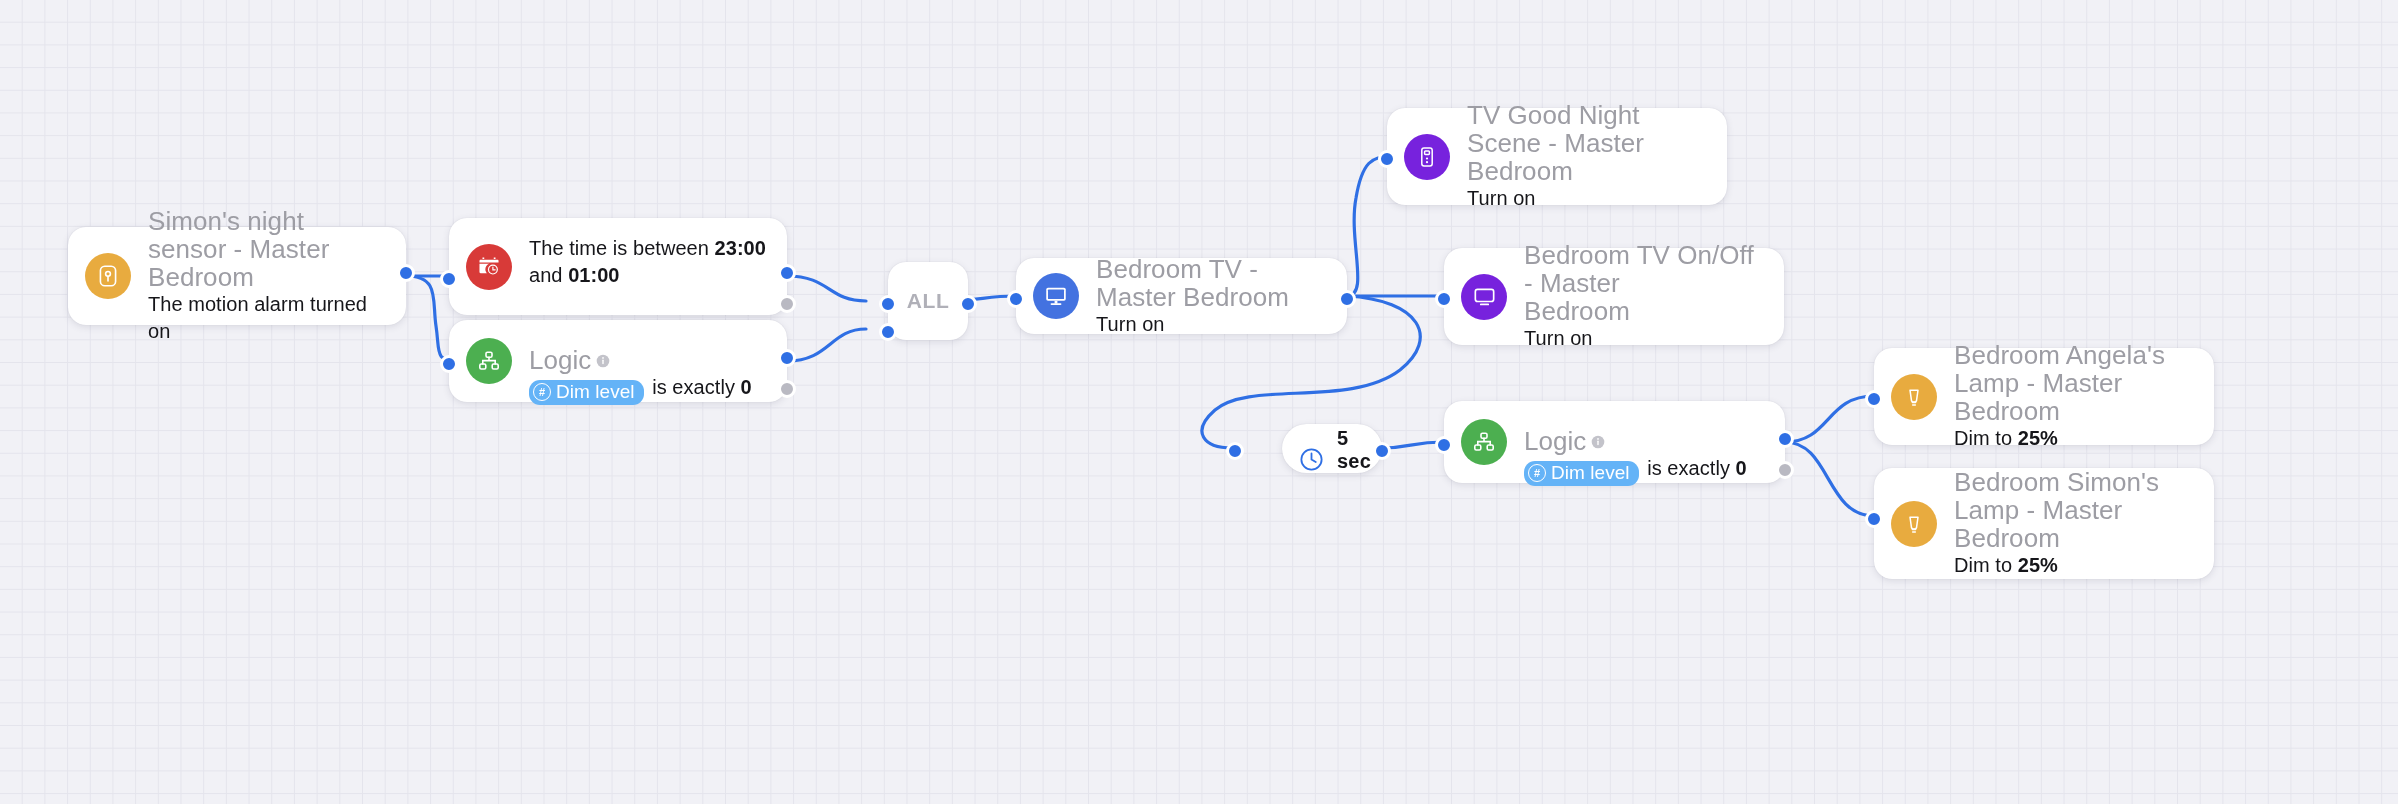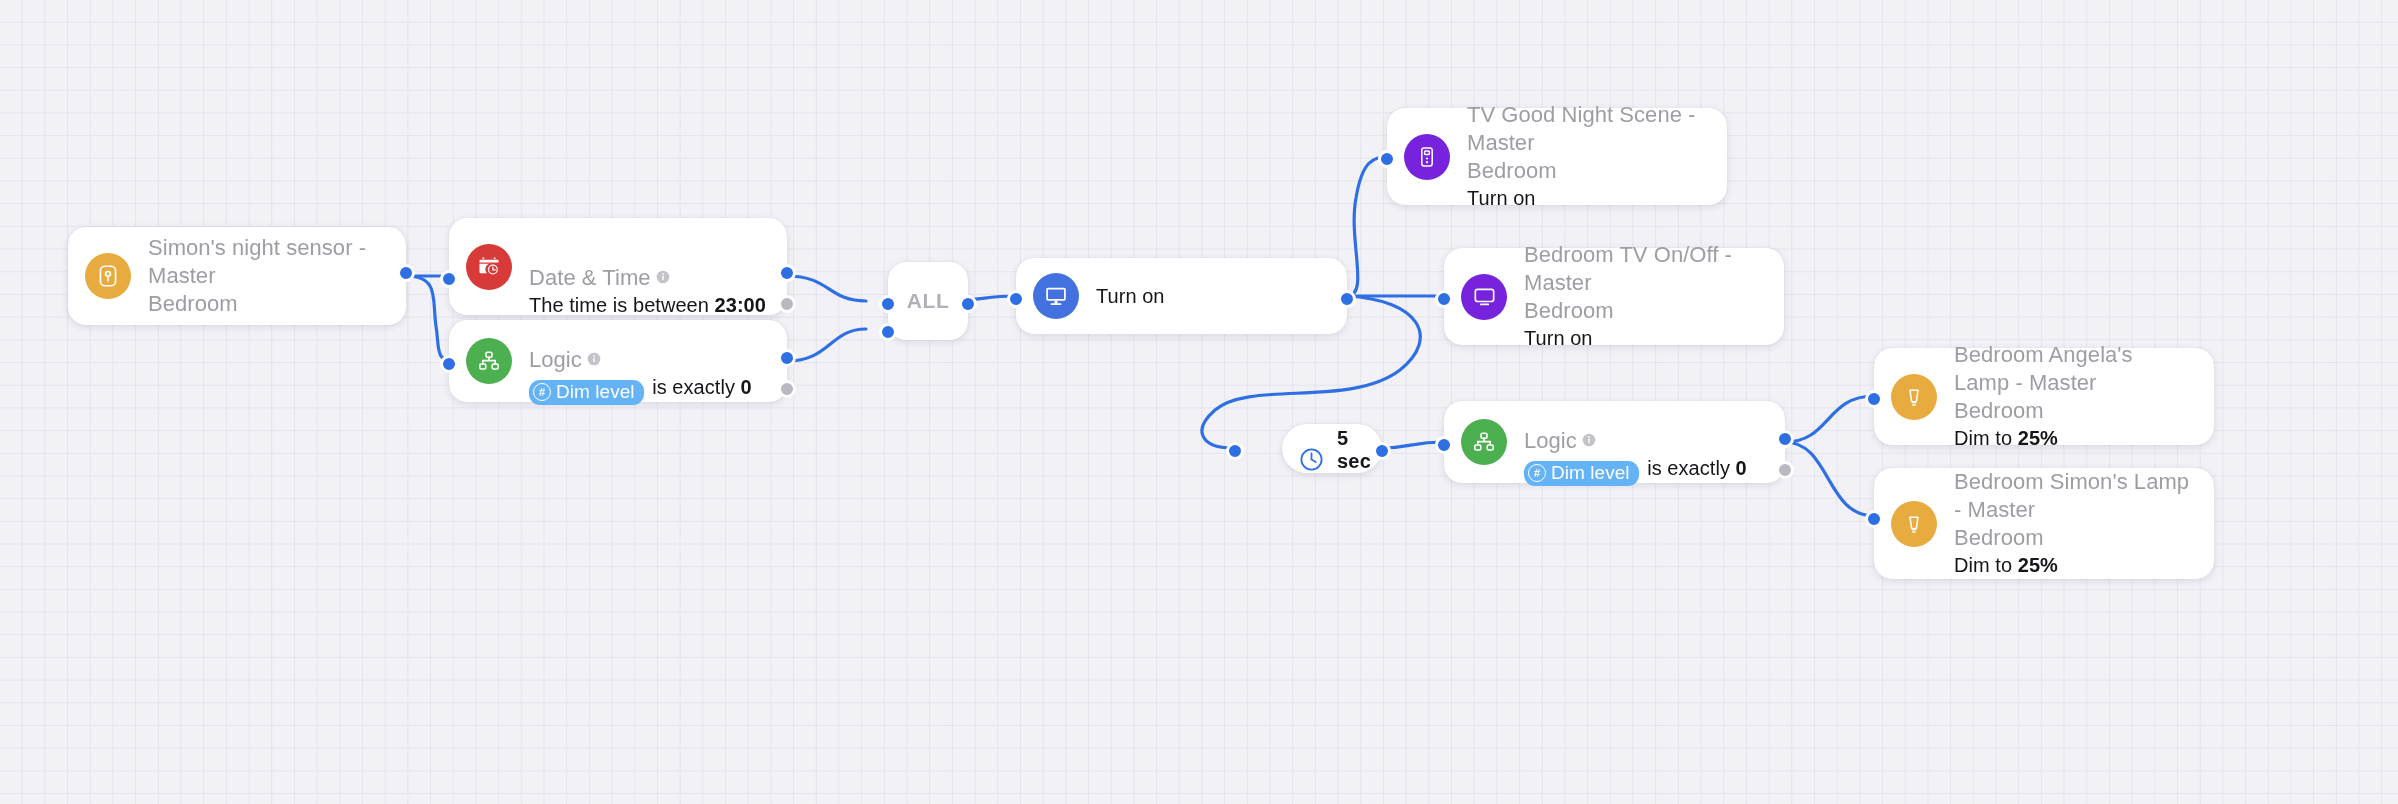--- a/index.html
+++ b/index.html
@@ -55,21 +55,21 @@
   .node-icon svg { display: block; }
 
   .node-body {
     padding: 0 20px 0 17px;
     display: flex;
     flex-direction: column;
     justify-content: center;
   }
 
   .node-title {
-    font-size: 22px;
+    font-size: 26px;
     line-height: 28px;
     color: #9d9da4;
     white-space: pre-line;
     letter-spacing: 0.05px;
   }
   .node-subtitle {
     font-size: 20px;
     line-height: 27px;
     color: #16161a;
     letter-spacing: 0.05px;
@@ -192,45 +192,39 @@
     <span class="node-icon" style="background:#e8ab3f;">
       <svg width="26" height="26" viewBox="0 0 24 24" fill="none" stroke="#ffffff" stroke-width="1.5">
         <rect x="5" y="3" width="14" height="18" rx="4"></rect>
         <circle cx="12" cy="10" r="2.2"></circle>
         <path d="M12 12.4 L12 16.5" stroke-linecap="round"></path>
       </svg>
     </span>
     <div class="node-body">
       <div class="node-title">Simon's night sensor - Master
 Bedroom</div>
+      <div class="node-subtitle">The motion alarm turned on</div>
     </div>
   </div>
 
   <div class="node" style="left:449px; top:218px; width:338px; height:97px; align-items:flex-start;">
     <span class="port in blue" style="top:52px;"></span>
     <span class="port out blue" style="top:46px;"></span>
     <span class="port out gray" style="top:77px;"></span>
     <span class="node-icon" style="background:#d83a38; margin-top:26px;">
       <svg width="26" height="26" viewBox="0 0 24 24" fill="#ffffff">
         <path d="M6 3.3h1.6v1.4H6zM16.4 3.3H18v1.4h-1.6z"></path>
         <path d="M4.2 5.2h15.6c.6 0 1 .45 1 1v1.6H3.2V6.2c0-.55.45-1 1-1z"></path>
         <path d="M3.2 9.1h9.1a5.3 5.3 0 0 0-2.3 8.6H4.2c-.55 0-1-.45-1-1V9.1z"></path>
         <circle cx="15.6" cy="14.4" r="4.6" fill="#ffffff"></circle>
         <circle cx="15.6" cy="14.4" r="3.5" fill="#d83a38"></circle>
         <path d="M15.6 12.1v2.5h2.1" stroke="#ffffff" stroke-width="1.1" stroke-linecap="round" fill="none"></path>
       </svg>
     </span>
     <div class="node-body" style="padding-top:17px;">
-      <div class="node-title">
-        <span>Date &amp; Time</span><span class="info-dot"><svg width="14" height="14" viewBox="0 0 16 16">
-              <circle cx="8" cy="8" r="7.2" fill="#c3c3ca"></circle>
-              <rect x="7.2" y="6.4" width="1.6" height="5.2" rx="0.8" fill="#ffffff"></rect>
-              <circle cx="8" cy="4.5" r="1" fill="#ffffff"></circle>
-            </svg></span>
-      </div>
       <div class="node-subtitle" style="max-width:266px;">
         <span>The time is between </span><b>23:00</b><span> and </span><b>01:00</b>
       </div>
     </div>
   </div>
 
   <div class="node" style="left:449px; top:320px; width:338px; height:82px;">
     <span class="port in blue" style="top:35px;"></span>
     <span class="port out blue" style="top:29px;"></span>
     <span class="port out gray" style="top:60px;"></span>
@@ -271,20 +265,21 @@
     <span class="port out blue" style="top:32px;"></span>
     <span class="node-icon" style="background:#4372e0;">
       <svg width="26" height="26" viewBox="0 0 24 24" fill="#ffffff">
         <rect x="3" y="4.4" width="18" height="12" rx="1.6"></rect>
         <rect x="4.6" y="6" width="14.8" height="8.8" rx="0.6" fill="#4372e0"></rect>
         <rect x="10.7" y="16.4" width="2.6" height="2.6"></rect>
         <rect x="7" y="18.6" width="10" height="1.6" rx="0.8"></rect>
       </svg>
     </span>
     <div class="node-body">
+      <div class="node-title">Bedroom TV - Master Bedroom</div>
       <div class="node-subtitle">Turn on</div>
     </div>
   </div>
 
   <div class="node" style="left:1387px; top:108px; width:340px; height:97px;">
     <span class="port in blue" style="top:42px;"></span>
     <span class="node-icon" style="background:#7722dd;">
       <svg width="24" height="24" viewBox="0 0 24 24" fill="none" stroke="#ffffff" stroke-width="1.5">
         <rect x="6.8" y="3" width="10.4" height="18" rx="2.2"></rect>
         <rect x="9.6" y="6" width="4.8" height="3.4" rx="0.8"></rect>

